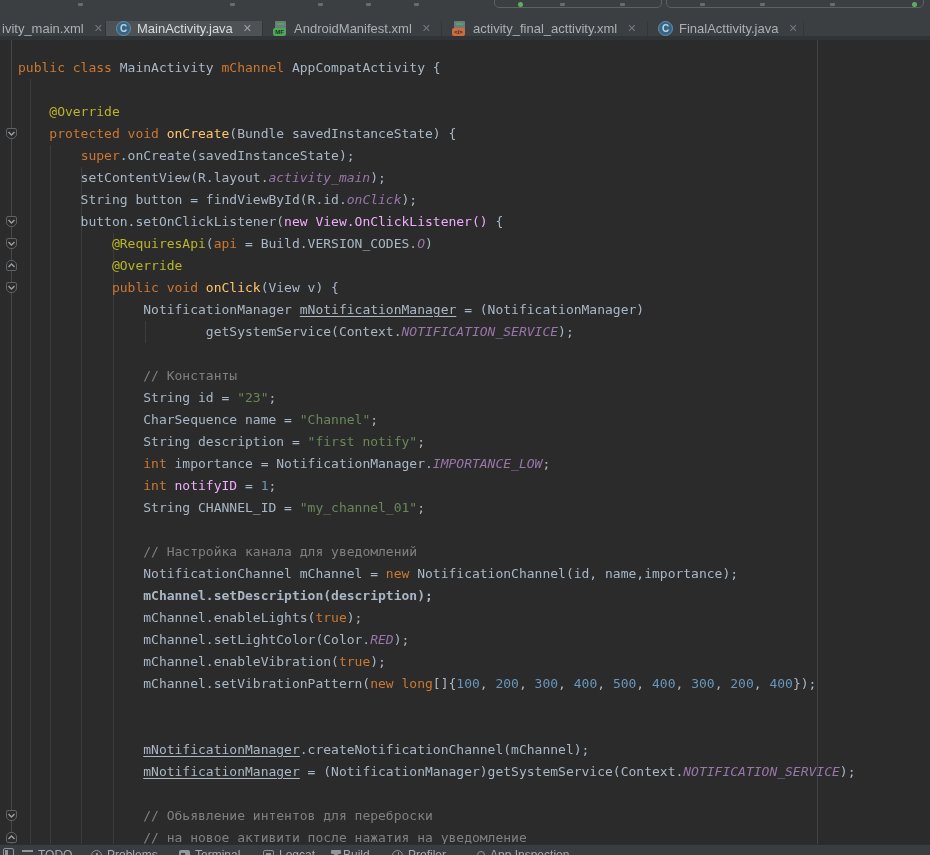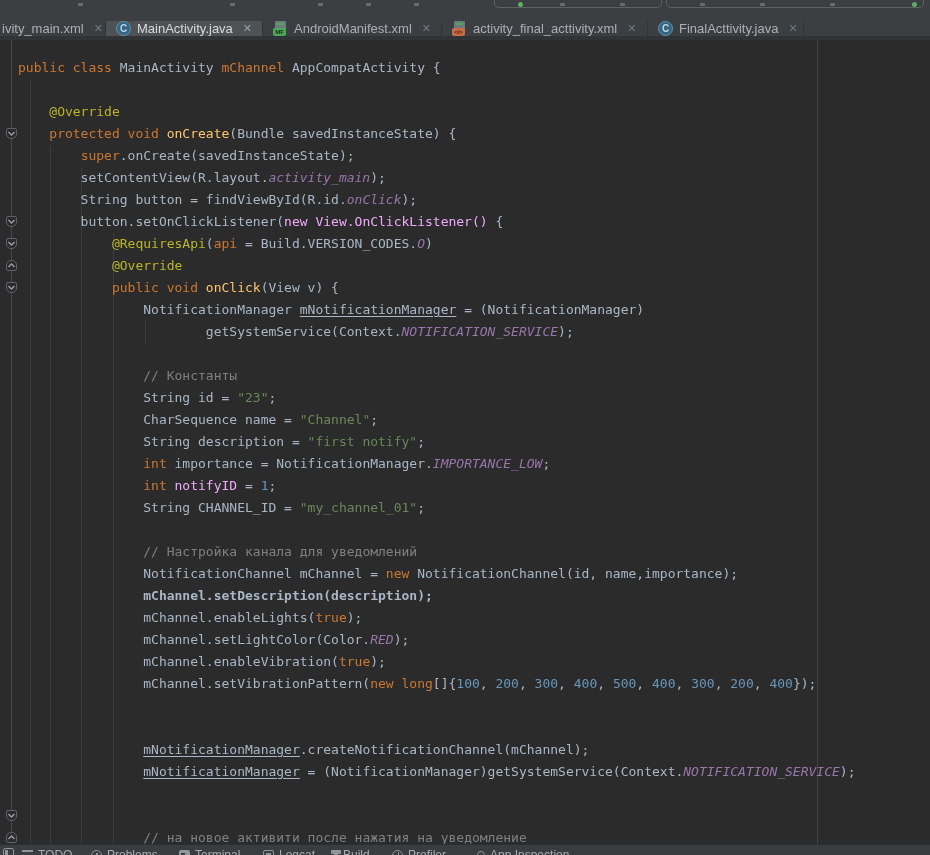--- a/index.html
+++ b/index.html
@@ -197,21 +197,21 @@
       <div class="code-line" style="top: 545px; font-weight: bold;"><span class="tk-p">                mChannel.setDescription(description);</span></div>
       <div class="code-line" style="top: 567px;"><span class="tk-p">                mChannel.enableLights(</span><span class="tk-k">true</span><span class="tk-p">);</span></div>
       <div class="code-line" style="top: 589px;"><span class="tk-p">                mChannel.setLightColor(Color.</span><span class="tk-f">RED</span><span class="tk-p">);</span></div>
       <div class="code-line" style="top: 611px;"><span class="tk-p">                mChannel.enableVibration(</span><span class="tk-k">true</span><span class="tk-p">);</span></div>
       <div class="code-line" style="top: 633px;"><span class="tk-p">                mChannel.setVibrationPattern(</span><span class="tk-k">new long</span><span class="tk-p">[]{</span><span class="tk-n">100</span><span class="tk-p">, </span><span class="tk-n">200</span><span class="tk-p">, </span><span class="tk-n">300</span><span class="tk-p">, </span><span class="tk-n">400</span><span class="tk-p">, </span><span class="tk-n">500</span><span class="tk-p">, </span><span class="tk-n">400</span><span class="tk-p">, </span><span class="tk-n">300</span><span class="tk-p">, </span><span class="tk-n">200</span><span class="tk-p">, </span><span class="tk-n">400</span><span class="tk-p">});</span></div>
       <div class="code-line" style="top: 655px;"></div>
       <div class="code-line" style="top: 677px;"><span class="tk-p">                </span></div>
       <div class="code-line" style="top: 699px; text-align: center;"><span class="tk-p">                </span><span class="tk-u">mNotificationManager</span><span class="tk-p">.createNotificationChannel(mChannel);</span></div>
       <div class="code-line" style="top: 721px;"><span class="tk-p">                </span><span class="tk-u">mNotificationManager</span><span class="tk-p"> = (NotificationManager)getSystemService(Context.</span><span class="tk-f">NOTIFICATION_SERVICE</span><span class="tk-p">);</span></div>
       <div class="code-line" style="top: 743px;"></div>
-      <div class="code-line" style="top: 765px;"><span class="tk-p">                </span></div>
+      <div class="code-line" style="top: 765px;"><span class="tk-p">                </span><span class="tk-c">// Обьявление интентов для переброски</span></div>
       <div class="code-line" style="top: 787px;"><span class="tk-p">                </span><span class="tk-c">// на новое активити после нажатия на уведомление</span></div>
     </div>
   <div>
       <div class="fold-icon collapse" style="top: 88px;">
         <svg width="9" height="9" viewBox="0 0 9 9">
           <path d="M1.5 3 L4.5 6 L7.5 3" fill="none" stroke="#9da0a3" stroke-width="1.4"></path>
         </svg>
       </div>
       <div class="fold-icon collapse" style="top: 176px;">
         <svg width="9" height="9" viewBox="0 0 9 9">

